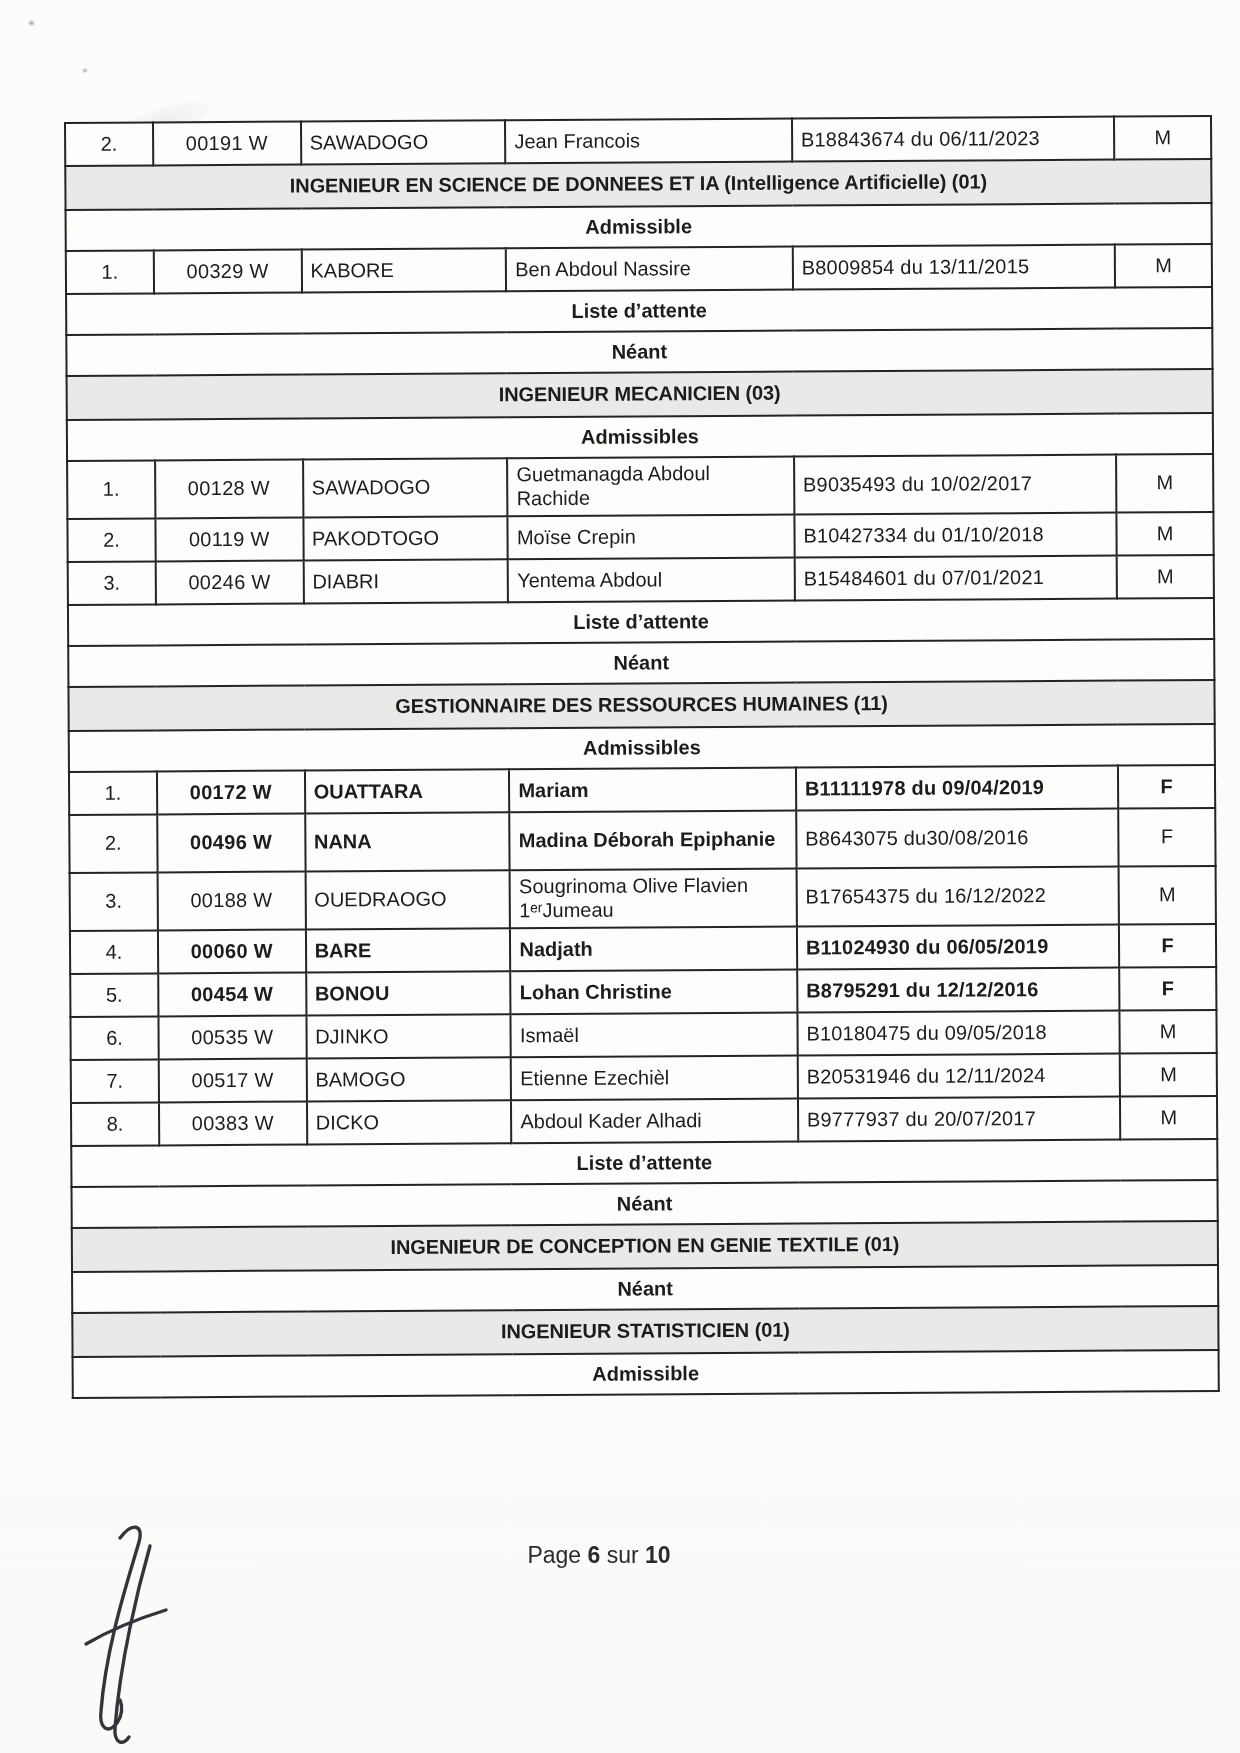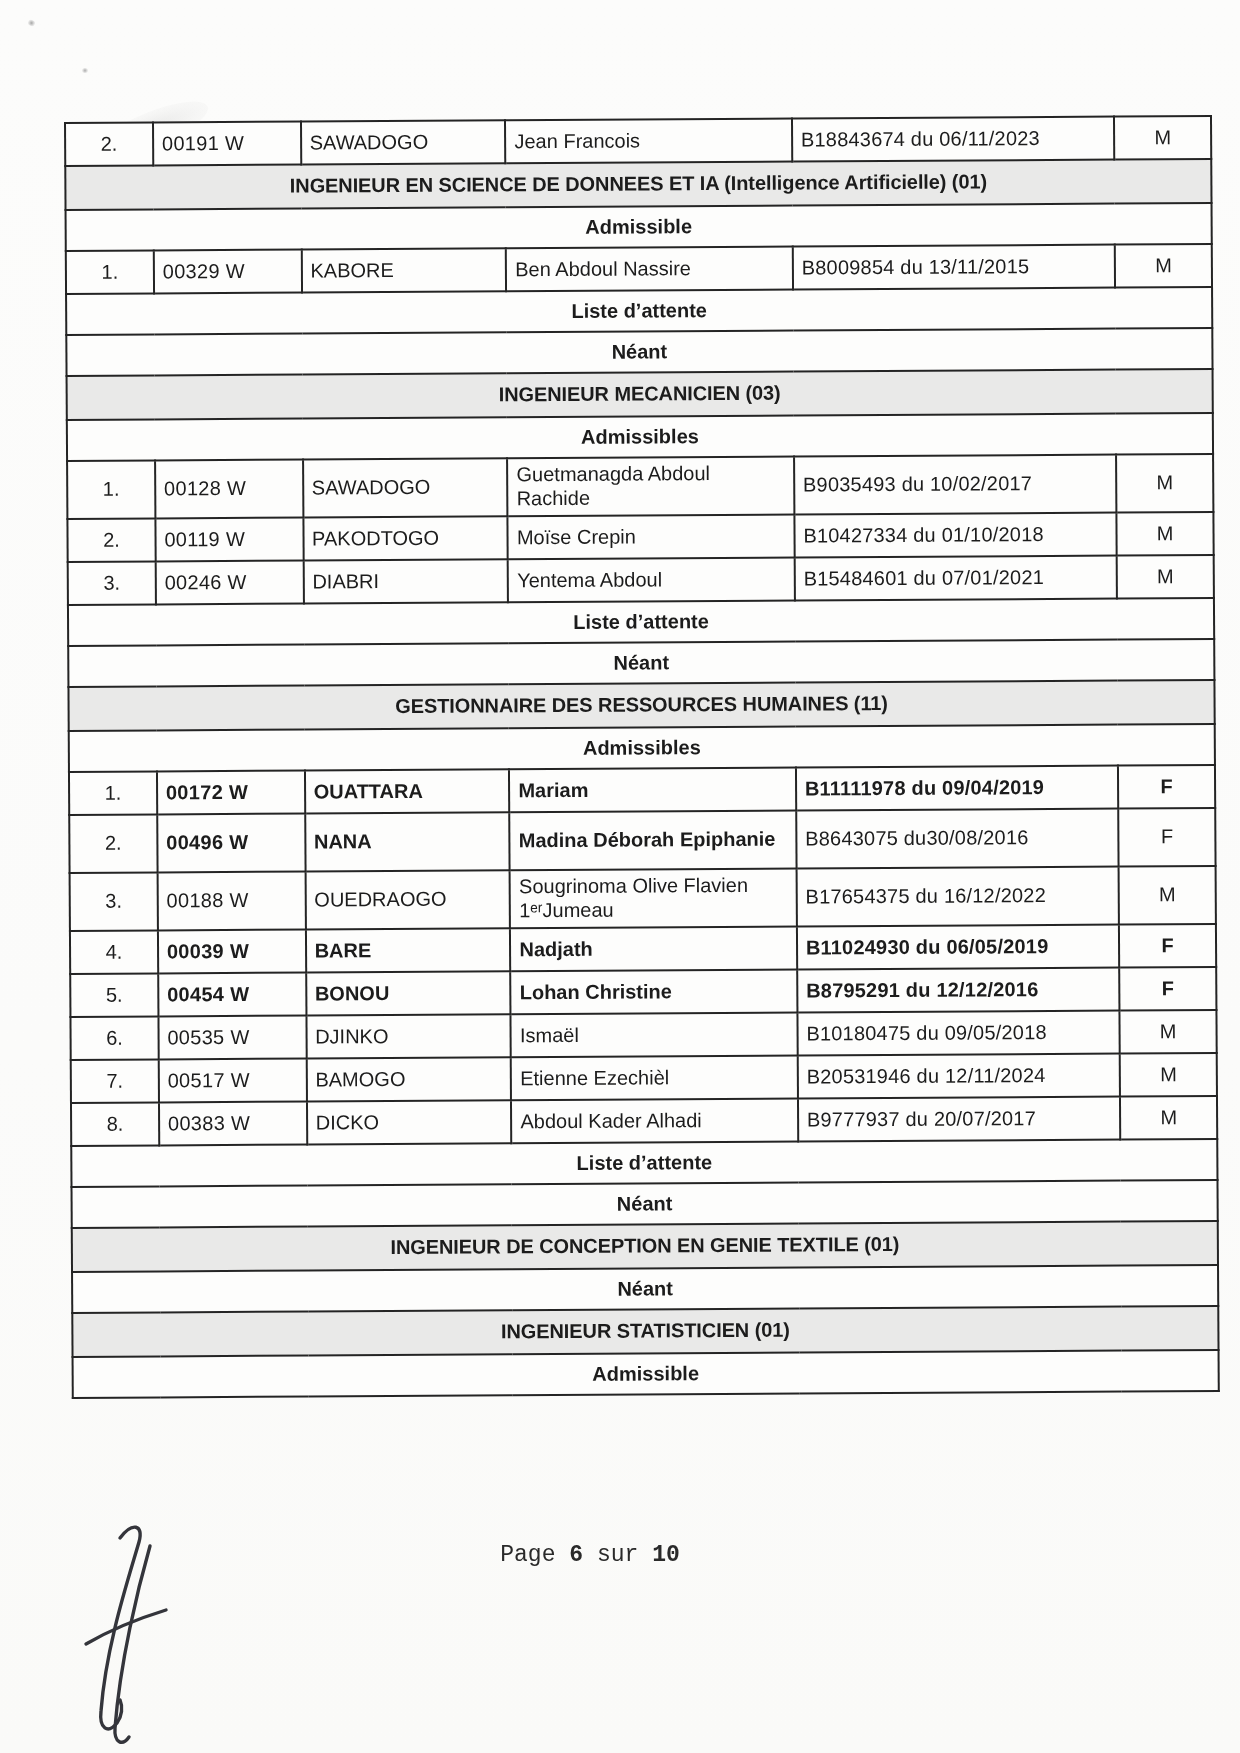--- a/index.html
+++ b/index.html
@@ -37,40 +37,40 @@
     vertical-align:middle;
     line-height:1.18;
     background:#fdfdfc;
   }
   tr.cand{height:43px;}
   tr.cand.tall{height:58px;}
   tr.section{height:44px;}
   tr.status{height:41px;}
 
   td.c-num{text-align:center;}
-  td.c-id{text-align:left;letter-spacing:.3px;}
+  td.c-id{text-align:center;letter-spacing:.3px;}
   td.c-last{text-align:left;}
   td.c-first{text-align:left;}
   td.c-doc{text-align:left;letter-spacing:.2px;}
   td.c-sex{text-align:center;}
 
   tr.section td{
     background:#e9e9e8;
     text-align:center;font-weight:bold;letter-spacing:-0.1px;
   }
   tr.status td{
     text-align:center;font-weight:bold;background:#fdfdfc;
   }
   .b{font-weight:bold;}
 
   
   .footer{
-    position:absolute;left:0;top:1542px;width:1180px;
+    position:absolute;left:9px;top:1542px;width:1180px;
     text-align:center;
-    font-family:Liberation Mono, monospace;
+    font-family:Liberation Sans, sans-serif;
     font-size:23px;color:#2a2a2a;
   }
   .footer .bold{font-weight:bold;}
 
   .signature{position:absolute;left:58px;top:1516px;width:130px;height:237px;}
 </style>
 </head>
 <body>
 
 <div class="page">
@@ -190,21 +190,21 @@
         <tr class="cand tall">
           <td class="c-num">3.</td>
           <td class="c-id">00188 W</td>
           <td class="c-last">OUEDRAOGO</td>
           <td class="c-first">Sougrinoma Olive Flavien 1ᵉʳJumeau</td>
           <td class="c-doc">B17654375 du 16/12/2022</td>
           <td class="c-sex">M</td>
         </tr>
         <tr class="cand">
           <td class="c-num">4.</td>
-          <td class="c-id b">00039 W</td>
+          <td class="c-id b">00060 W</td>
           <td class="c-last b">BARE</td>
           <td class="c-first b">Nadjath</td>
           <td class="c-doc b">B11024930 du 06/05/2019</td>
           <td class="c-sex b">F</td>
         </tr>
         <tr class="cand">
           <td class="c-num">5.</td>
           <td class="c-id b">00454 W</td>
           <td class="c-last b">BONOU</td>
           <td class="c-first b">Lohan Christine</td>

